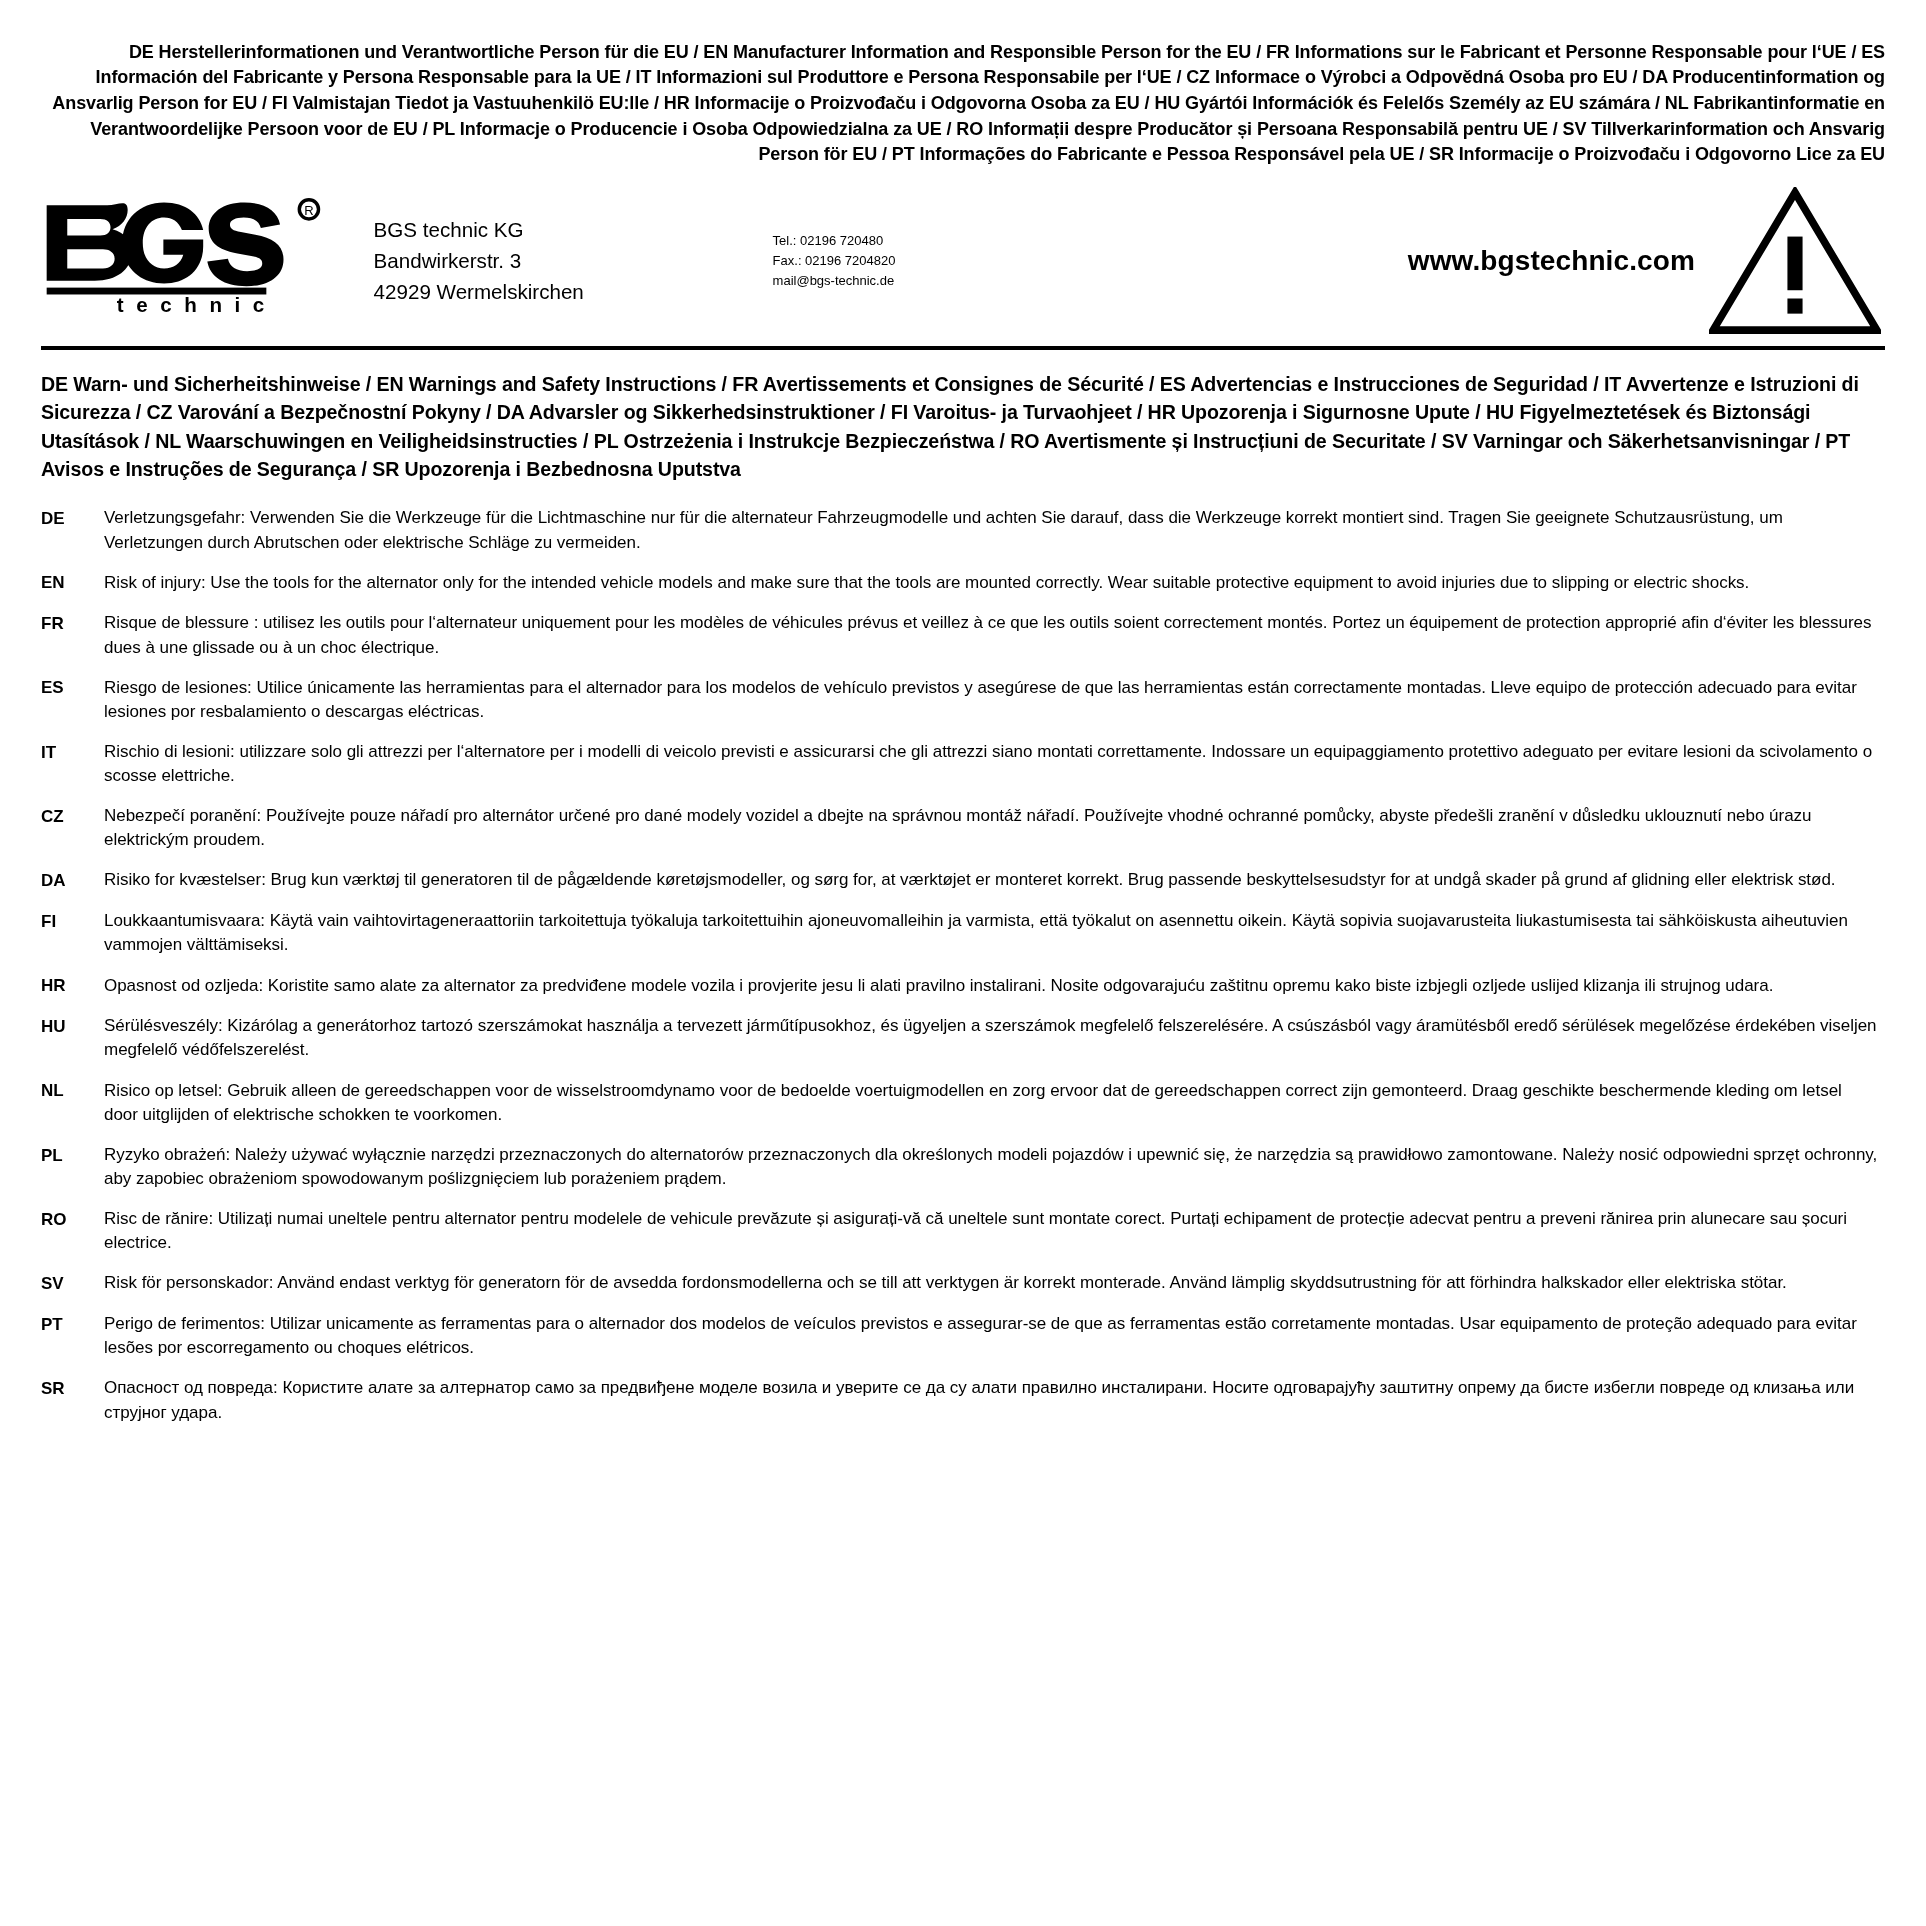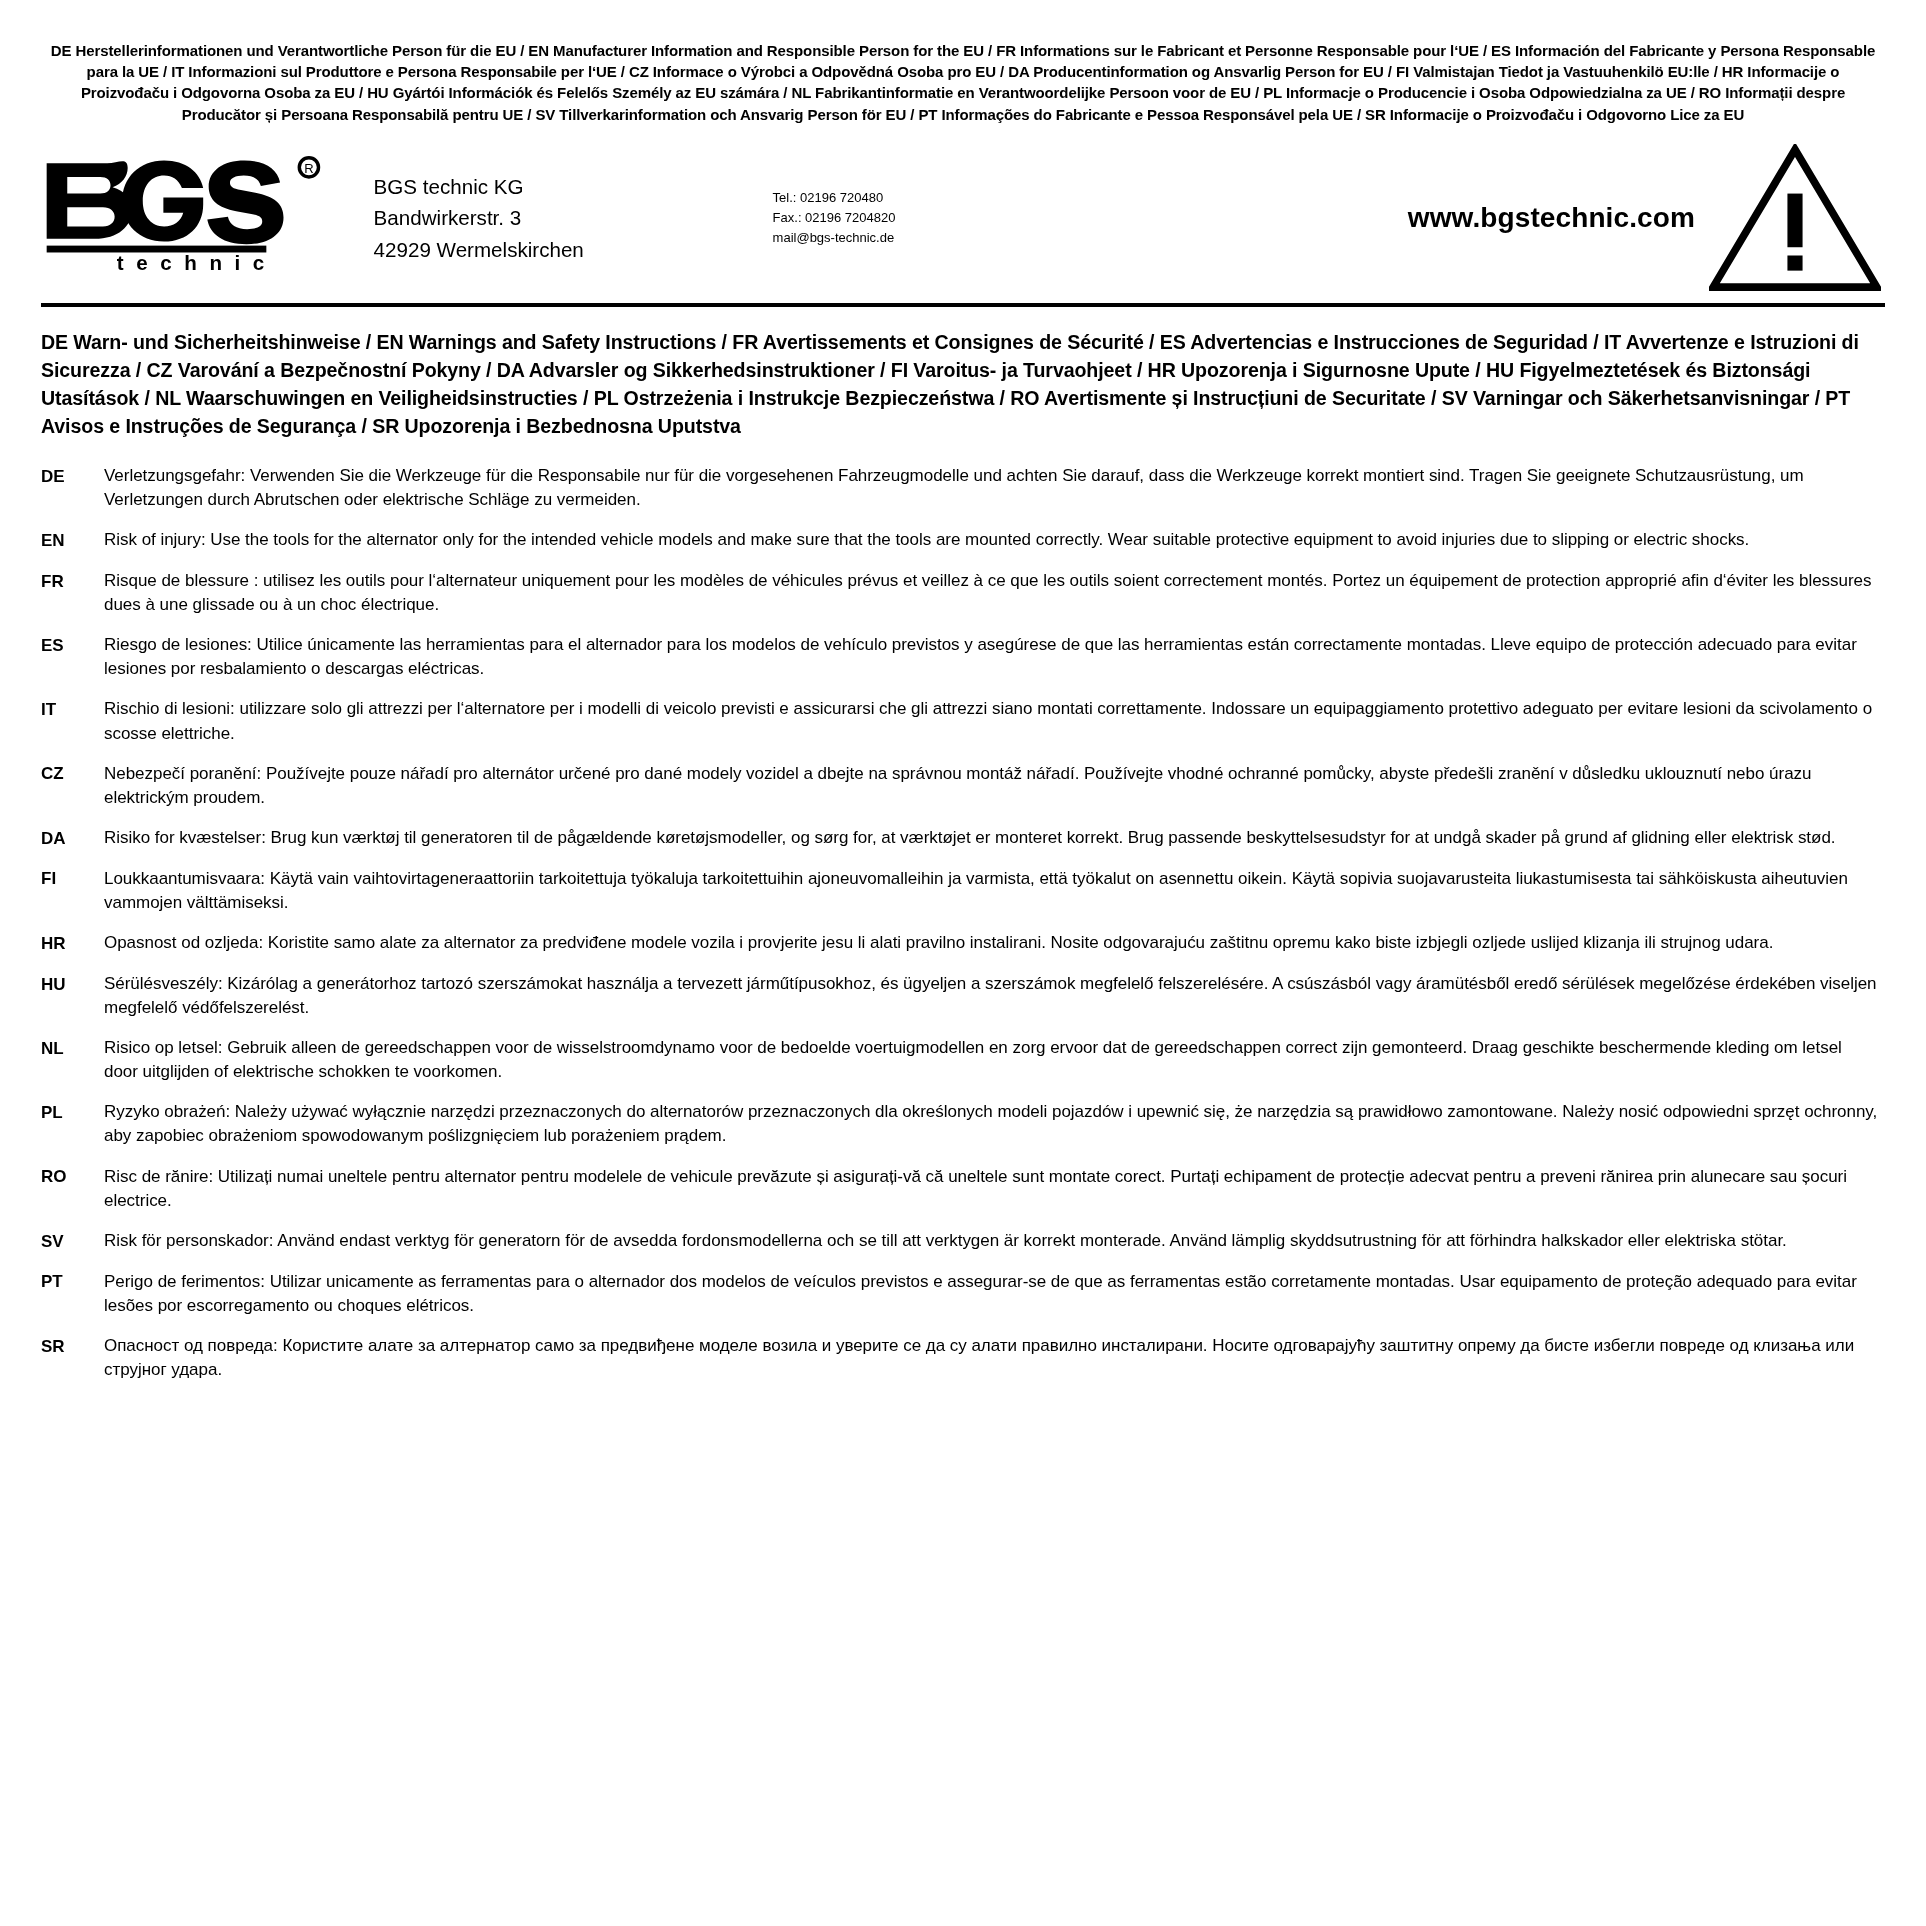--- a/index.html
+++ b/index.html
@@ -16,26 +16,26 @@
   }
   .page {
     box-sizing: border-box;
     width: 1926px;
     min-height: 1926px;
     padding: 33px 41px 27.5px 41px;
   }
 
   
   .header-langs {
-    font-size: 15px;
+    font-size: 18px;
     font-weight: bold;
     line-height: 1.42;
     letter-spacing: -0.1px;
     margin: 6.9px 0 0 0;
-    text-align: center;
+    text-align: right;
   }
 
   
   .company-band {
     margin-top: 19px;
     display: flex;
     align-items: center;
     border-bottom: 4.8px solid #000;
     padding-bottom: 11px;
   }
@@ -157,21 +157,21 @@
     </div>
 
   </div>
 
   <div class="warn-heading">DE Warn- und Sicherheitshinweise  /  EN Warnings and Safety Instructions  /  FR Avertissements et Consignes de Sécurité  /  ES Advertencias e Instrucciones de Seguridad  /  IT Avvertenze e Istruzioni di Sicurezza  /  CZ Varování a Bezpečnostní Pokyny  /  DA Advarsler og Sikkerhedsinstruktioner  /  FI Varoitus- ja Turvaohjeet  /  HR Upozorenja i Sigurnosne Upute  /  HU Figyelmeztetések és Biztonsági Utasítások  /  NL Waarschuwingen en Veiligheidsinstructies  /  PL Ostrzeżenia i Instrukcje Bezpieczeństwa  /  RO Avertismente și Instrucțiuni de Securitate  /  SV Varningar och Säkerhetsanvisningar  /  PT Avisos e Instruções de Segurança  /  SR Upozorenja i Bezbednosna Uputstva</div>
 
   <div class="rows">
 
     <div class="row">
       <div class="code">DE</div>
-      <div class="text">Verletzungsgefahr: Verwenden Sie die Werkzeuge für die Responsabile nur für die vorgesehenen Fahrzeugmodelle und achten Sie darauf, dass die Werkzeuge korrekt montiert sind. Tragen Sie geeignete Schutzausrüstung, um Verletzungen durch Abrutschen oder elektrische Schläge zu vermeiden.</div>
+      <div class="text">Verletzungsgefahr: Verwenden Sie die Werkzeuge für die Lichtmaschine nur für die alternateur Fahrzeugmodelle und achten Sie darauf, dass die Werkzeuge korrekt montiert sind. Tragen Sie geeignete Schutzausrüstung, um Verletzungen durch Abrutschen oder elektrische Schläge zu vermeiden.</div>
     </div>
     <div class="row">
       <div class="code">EN</div>
       <div class="text">Risk of injury: Use the tools for the alternator only for the intended vehicle models and make sure that the tools are mounted correctly. Wear suitable protective equipment to avoid injuries due to slipping or electric shocks.</div>
     </div>
     <div class="row">
       <div class="code">FR</div>
       <div class="text">Risque de blessure : utilisez les outils pour l‘alternateur uniquement pour les modèles de véhicules prévus et veillez à ce que les outils soient correctement montés. Portez un équipement de protection approprié afin d‘éviter les blessures dues à une glissade ou à un choc électrique.</div>
     </div>
     <div class="row">

